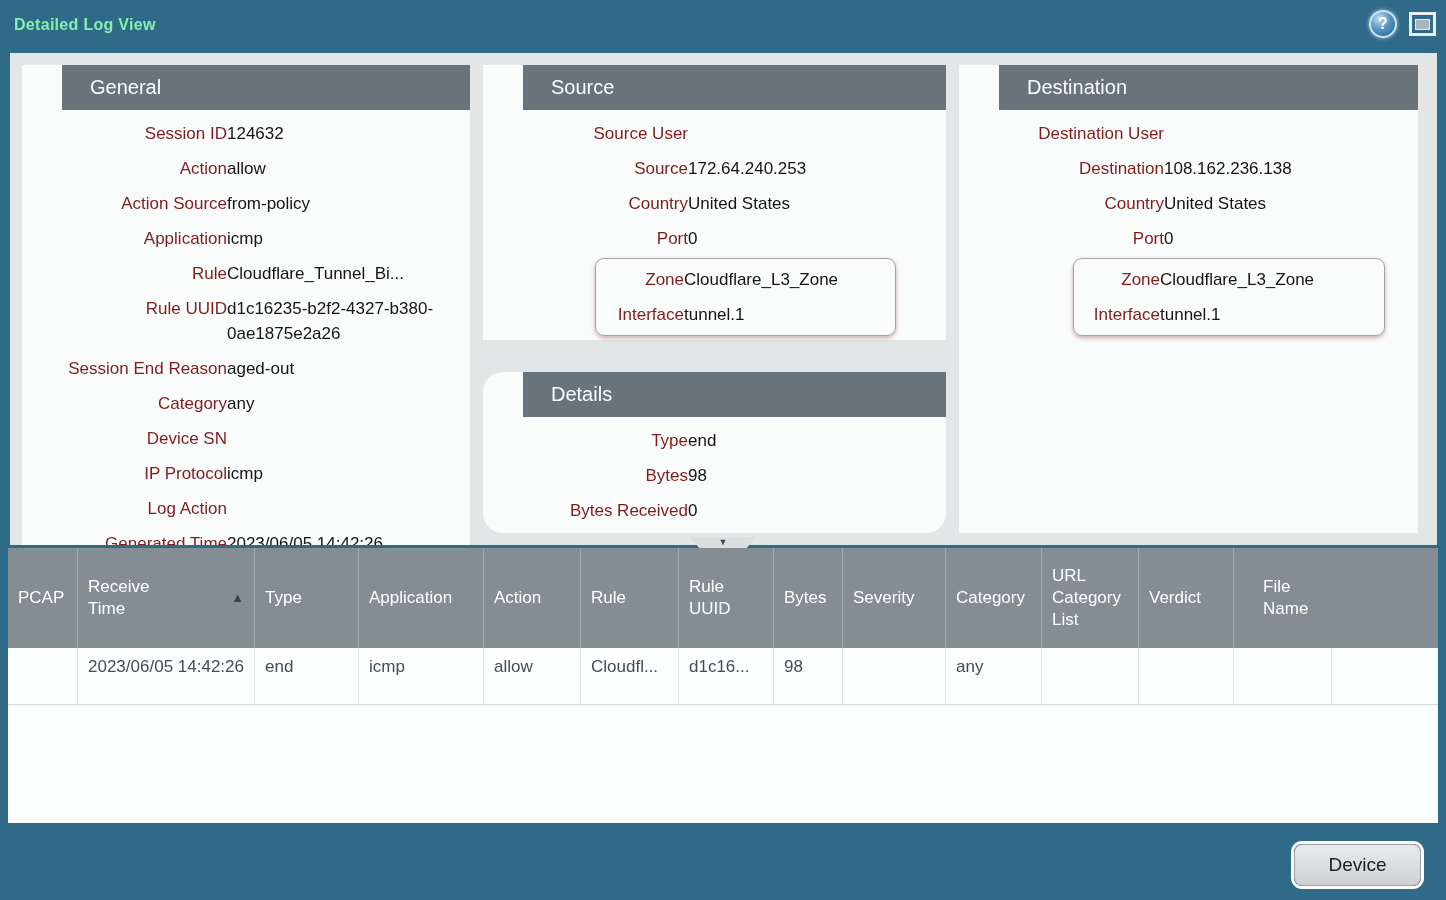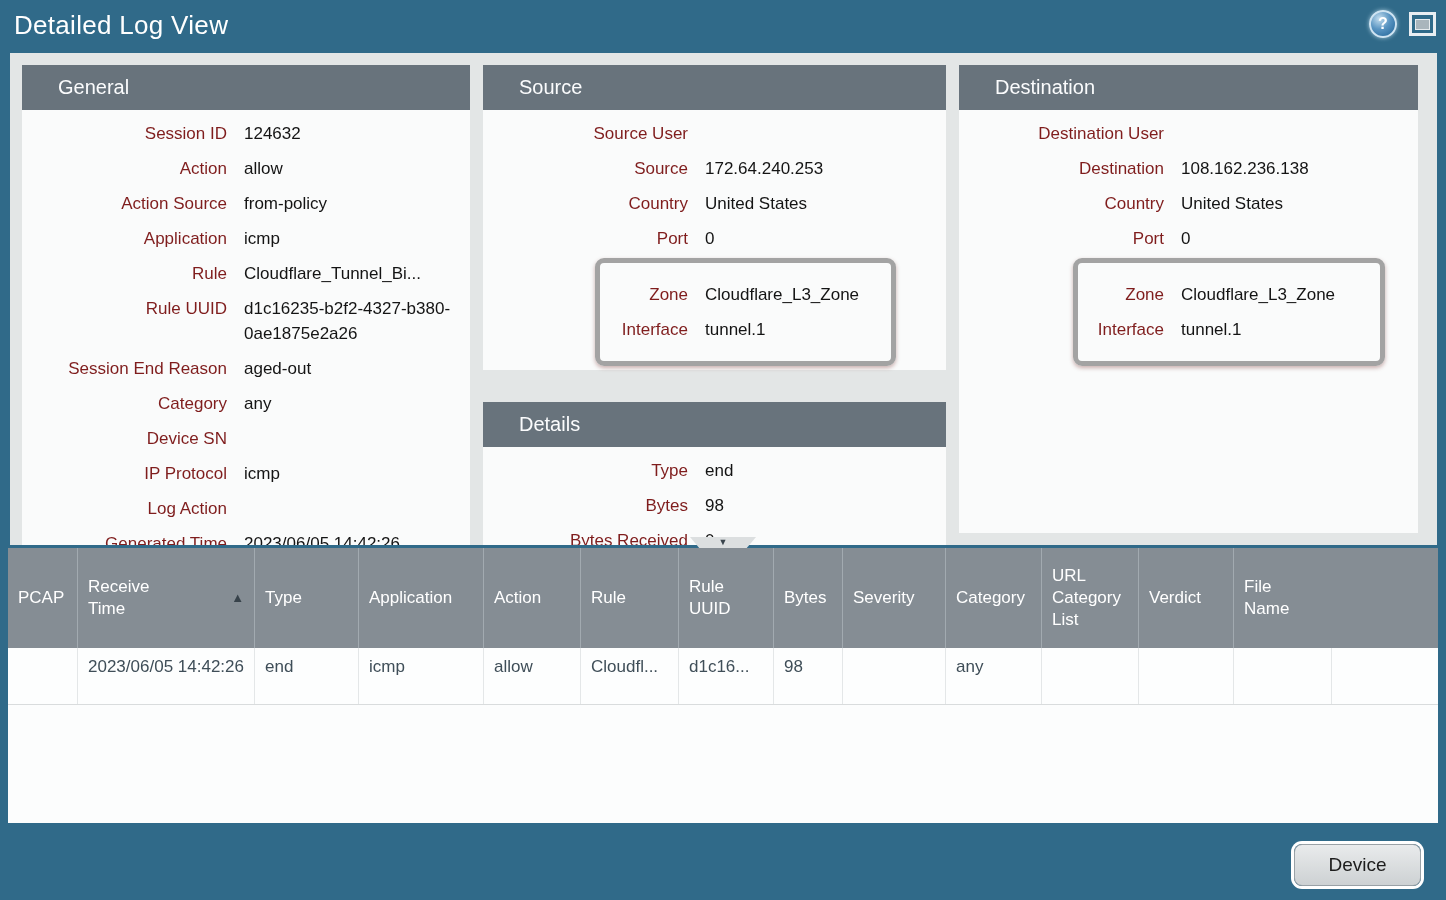--- a/index.html
+++ b/index.html
@@ -7,21 +7,21 @@
   body {
     background:#306a89;
     font-family:"Liberation Sans","DejaVu Sans",sans-serif;
     position:relative;
   }
 
   
   .titlebar { position:absolute; top:0; left:0; right:0; height:50px; }
   .title {
     position:absolute; left:14px; top:0; line-height:50px;
-    font-size:26px; color:#ffffff; letter-spacing:.3px; font-weight:400;
+    font-size:16px; color:#86efac; letter-spacing:.3px; font-weight:700;
   }
   .tb-icons { position:absolute; right:10px; top:10px; display:flex; gap:12px; align-items:center; }
   .help-ic {
     width:28px; height:28px; border-radius:50%;
     background:radial-gradient(circle at 35% 28%, #c4deef 0%, #5a95c2 45%, #1d6195 100%);
     border:2px solid #cfe4f2; box-shadow:0 0 4px rgba(210,235,250,.7);
     color:#fff; font-size:16px; font-weight:bold; text-align:center; line-height:24px;
     cursor:pointer;
   }
   .restore-ic {
@@ -35,41 +35,41 @@
     position:absolute; top:53px; left:10px; width:1427px; height:492px;
     background:#e3e6e6; padding:12px; display:flex; gap:13px; overflow:hidden;
   }
   .col-mid { width:463px; display:flex; flex-direction:column; }
   .col-right { width:459px; }
   .col-left { width:448px; }
 
   .panel { background:#fafbfb; }
   .panel-header {
     height:45px; background:#68737c; color:#fbfcfd;
-    font-size:20px; line-height:45px; padding-left:36px; font-weight:400;
+    font-size:20px; line-height:45px; padding-left:28px; font-weight:400;margin-left:40px;
   }
   .panel-body { padding:6px 0 2px 0; }
   .info-row { display:flex; align-items:flex-start; padding:5px 0; }
   .info-row .lbl {
     width:var(--lw,205px); text-align:right; color:#7f1d1d;
     font-size:17px; line-height:25px; flex:none;
   }
   .info-row .val {
-    margin-left:17px; color:#141414; font-size:17px; line-height:25px;
+    margin-left:0; color:#141414; font-size:17px; line-height:25px;
     flex:1; padding-right:14px; word-wrap:break-word;
   }
   .panel-general { height:auto; }
   .panel-source  {}
-  .panel-details { margin-top:32px; flex:1; }
+  .panel-details { margin-top:32px; flex:1;border-radius:20px; }
   .panel-destination { height:100%; }
 
   .highlight-box {
-    border:5px solid #a3a3a3; border-radius:9px;
+    border:1px solid #a3a3a3; border-radius:9px;
     box-shadow:0 2px 4px rgba(110,30,25,.35);
-    margin:2px 50px 2px 112px; padding:14px 0;
+    margin:2px 50px 2px 112px; padding:3px 0;
   }
   .highlight-box .info-row { --lw:88px; }
   .panel-destination .highlight-box { margin:2px 33px 2px 114px; }
   .panel-destination .highlight-box .info-row { --lw:86px; }
 
   
   .table-section {
     position:absolute; top:548px; left:8px; width:1430px; height:275px;
     background:#fcfdfd;
   }
@@ -77,21 +77,21 @@
     position:absolute; top:-11px; left:50%; transform:translateX(-50%);
     width:66px; height:11px; background:#dcdfe0;
     clip-path:polygon(0 0,100% 0,86% 100%,14% 100%);
     text-align:center; font-size:9px; line-height:10px; color:#3a454d; cursor:pointer;
   }
   .thead { display:flex; height:100px; background:#858d94; }
   .th {
     color:#ffffff; font-size:17px; line-height:22px; padding:6px 10px;
     display:flex; align-items:center; border-right:1px solid #a2aab0; cursor:pointer;
   }
-  .th:last-child { border-right:none; }
+  .th:last-child { border-right:none;justify-content:center; }
   .sort-arrow { font-size:13px; color:#37424a; margin-left:7px; }
   .trow { display:flex; min-height:57px; background:#fdfefe; border-bottom:1px solid #d9dcdd; cursor:pointer; }
   .td {
     color:#3f4e58; font-size:17px; line-height:24px; padding:7px 10px;
     border-right:1px solid #e4e7e8;
   }
   .td:last-child { border-right:none; }
   .c0{width:70px;flex:none;text-align:right;} .c1{width:177px;flex:none;gap:47px;} .c2{width:104px;flex:none;}
   .c3{width:125px;flex:none;} .c4{width:97px;flex:none;} .c5{width:98px;flex:none;}
   .c6{width:95px;flex:none;} .c7{width:69px;flex:none;} .c8{width:103px;flex:none;text-align:center;}

